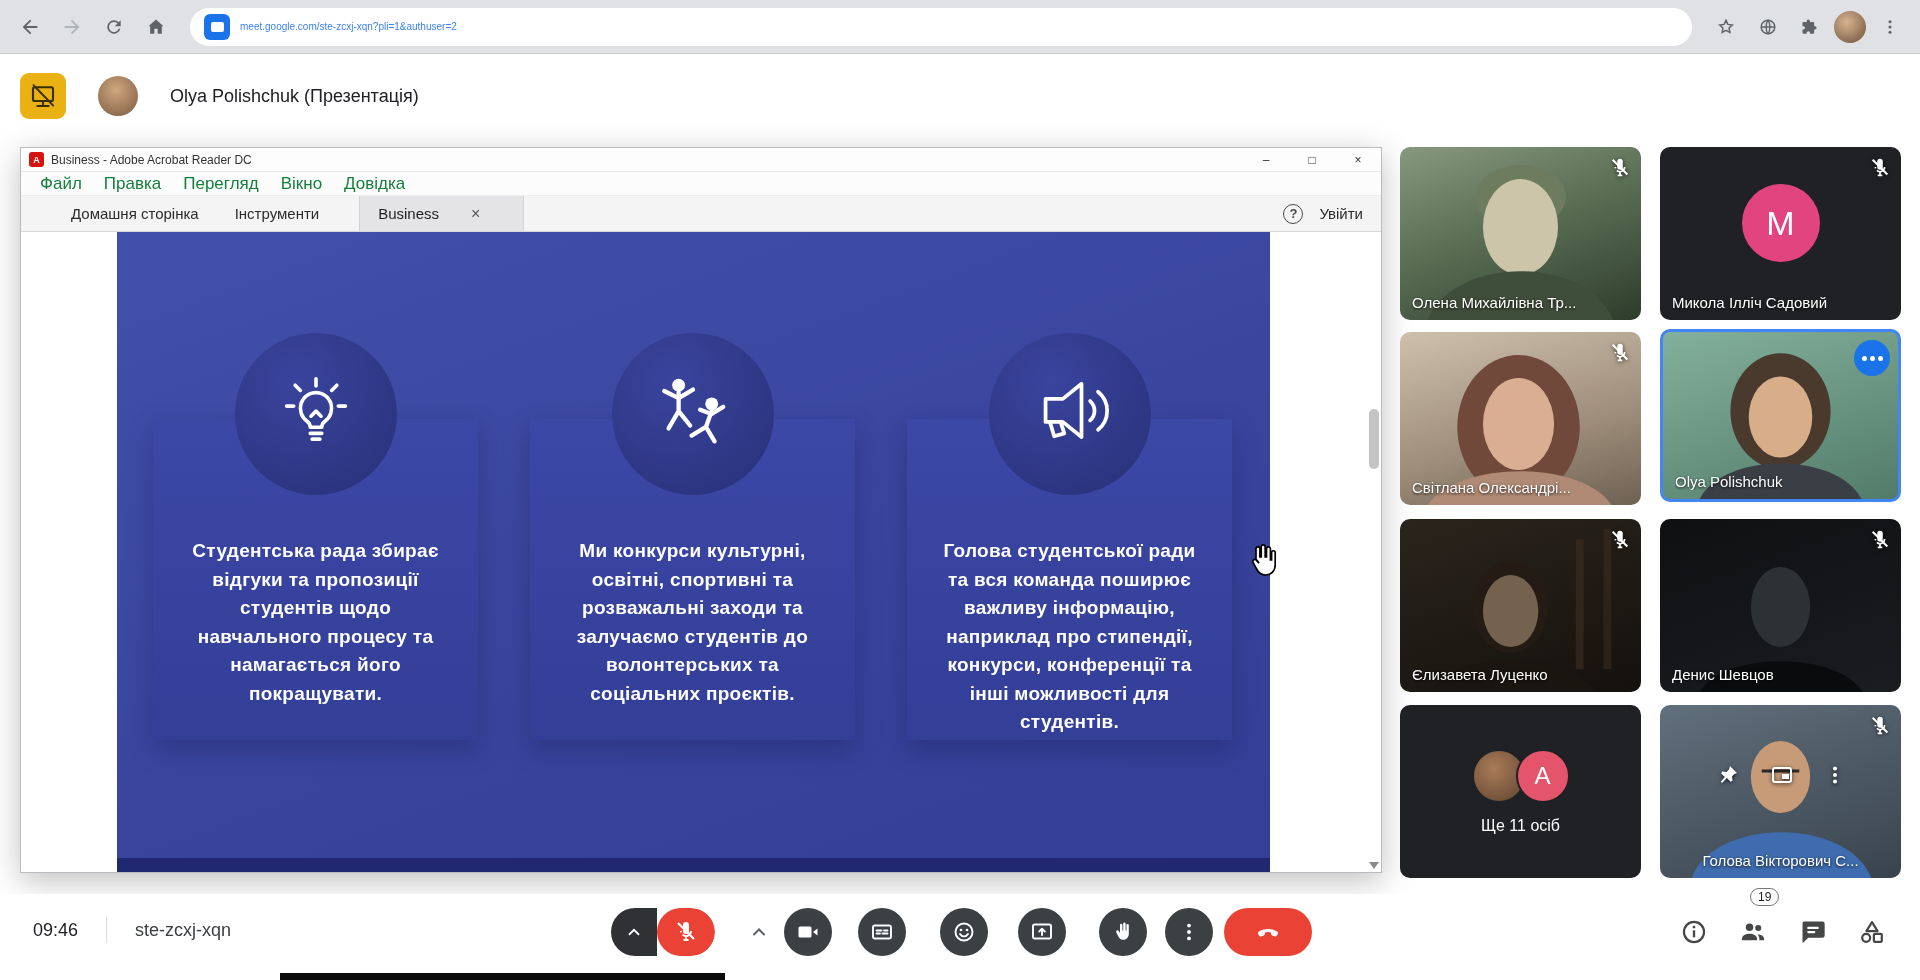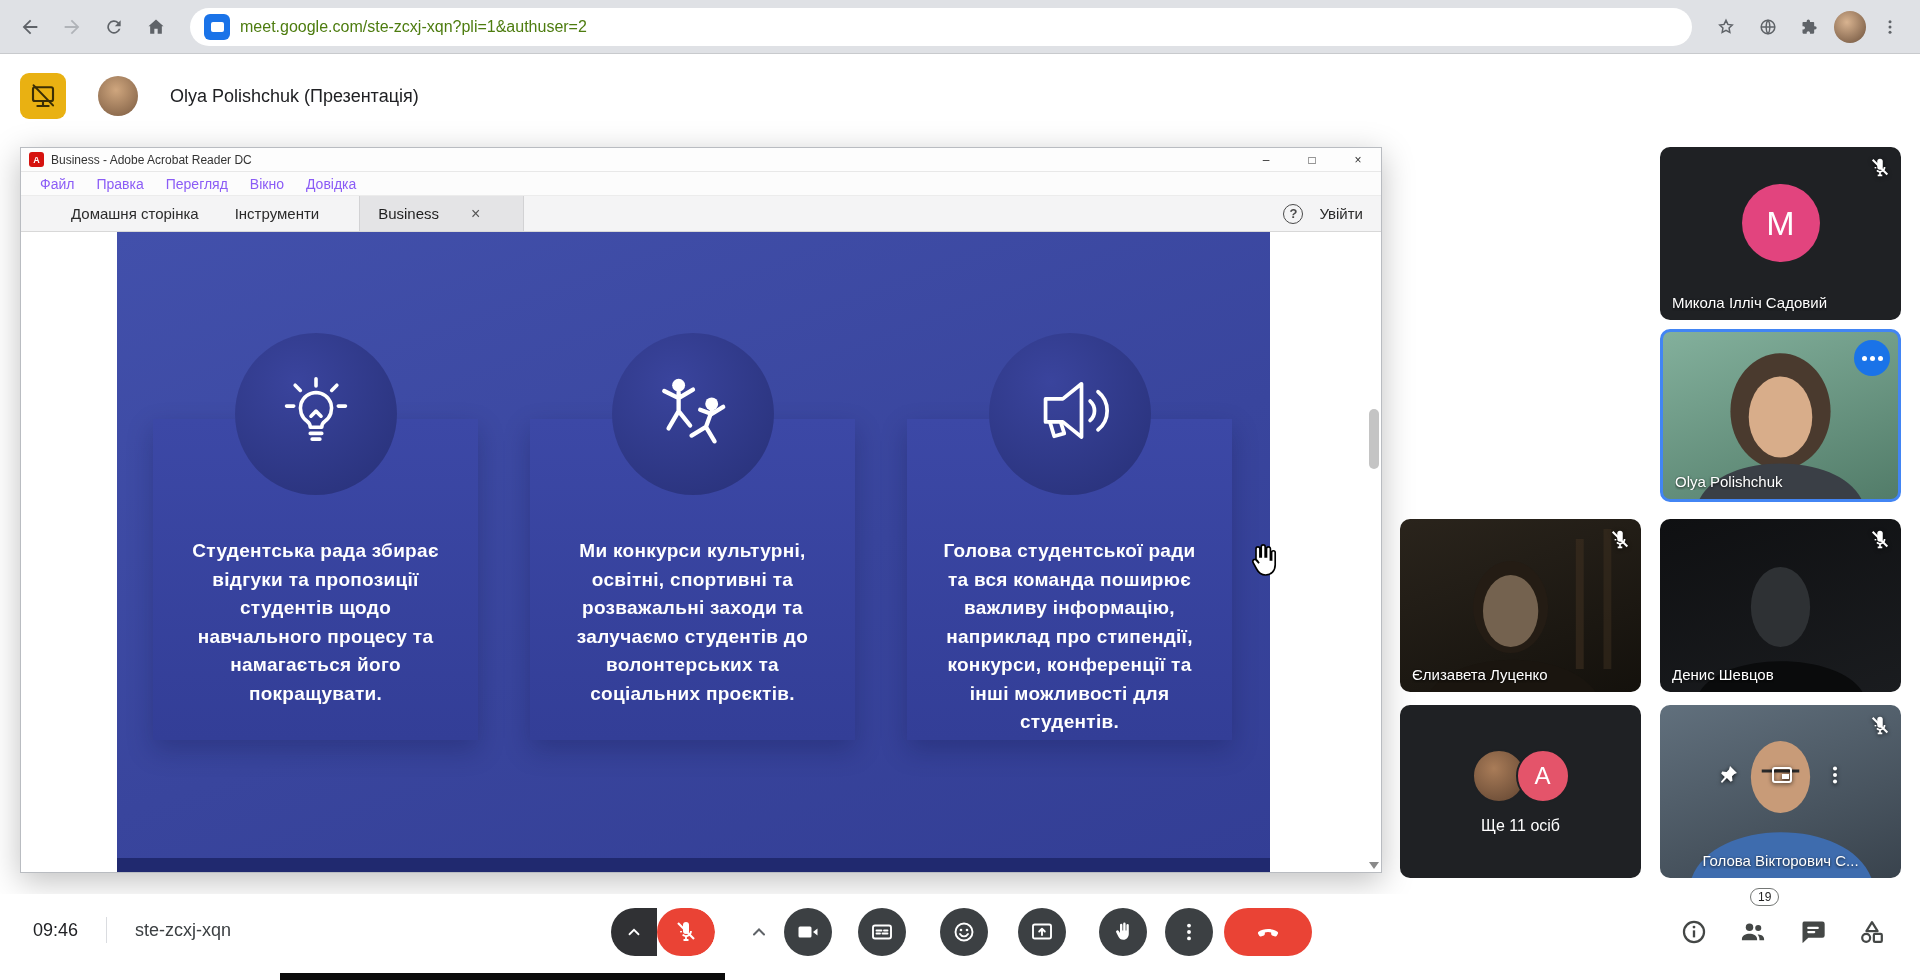--- a/index.html
+++ b/index.html
@@ -10,21 +10,21 @@
   
   .browser{position:absolute;left:0;top:0;width:1920px;height:54px;background:#dfe1e5;
            border-bottom:1px solid #c8cacd;display:flex;align-items:center;padding:0 12px;gap:6px}
   .nav-btn{width:36px;height:36px;border:none;background:transparent;border-radius:50%;
            display:flex;align-items:center;justify-content:center;flex:0 0 auto;cursor:pointer}
   .omnibox{flex:1;height:38px;background:#fff;border-radius:19px;display:flex;align-items:center;
            padding:0 14px;gap:10px;margin:0 10px;min-width:0}
   .site-chip{width:26px;height:26px;border-radius:6px;background:#1a73e8;display:flex;
              align-items:center;justify-content:center;flex:0 0 auto}
   .site-chip .inner{width:13px;height:10px;background:#fff;border-radius:2px}
-  .url-text{font-size:16px;color:#4d7c0f;white-space:nowrap;overflow:hidden;text-overflow:ellipsis}
+  .url-text{font-size:10px;color:#3b82f6;white-space:nowrap;overflow:hidden;text-overflow:ellipsis}
   .browser-avatar{width:32px;height:32px;border-radius:50%;
                   background:radial-gradient(circle at 40% 35%,#d8b390,#6b4f3a);border:none;flex:0 0 auto;cursor:pointer}
 
   
   .meet{position:absolute;left:0;top:55px;width:1920px;height:925px;background:#fff}
 
   .presenter-bar{position:absolute;left:20px;top:18px;display:flex;align-items:center;gap:32px}
   .present-warning{width:46px;height:46px;border-radius:9px;background:#e9b112;display:flex;
                    align-items:center;justify-content:center}
   .presenter-avatar{width:40px;height:40px;border-radius:50%;
@@ -37,21 +37,21 @@
   .ac-titlebar{height:24px;background:#fdfdfd;border-bottom:1px solid #e8e8e8;display:flex;
                align-items:center;padding-left:8px;gap:7px}
   .pdf-icon{width:15px;height:15px;border-radius:3px;background:#d6130f;color:#fff;font-size:9px;
             font-weight:bold;display:flex;align-items:center;justify-content:center}
   .ac-title{font-size:12px;color:#333}
   .win-controls{margin-left:auto;display:flex;height:100%}
   .win-controls button{width:46px;height:100%;border:none;background:transparent;font-size:12px;
                        color:#333;cursor:pointer;line-height:1}
   .ac-menubar{height:24px;display:flex;align-items:center;gap:4px;padding-left:10px;background:#fcfcfc;
               border-bottom:1px solid #ececec}
-  .ac-menubar span{font-size:14px;color:#8b5cf6;padding:2px 9px;cursor:default}
+  .ac-menubar span{font-size:17px;color:#15803d;padding:2px 9px;cursor:default}
   .ac-tabbar{height:36px;background:#f4f4f5;border-bottom:1px solid #d8d8d8;display:flex;
              align-items:center;padding-left:32px}
   .ac-tab{font-size:15px;color:#2b2b2b;padding:0 18px;height:100%;display:flex;align-items:center;cursor:pointer}
   .doc-tab{height:100%;margin-left:22px;background:#e4e4e6;border-left:1px solid #d2d2d4;
            border-right:1px solid #d2d2d4;display:flex;align-items:center;gap:32px;
            padding:0 14px 0 18px;min-width:165px;cursor:pointer}
   .doc-tab .label{font-size:15px;color:#1f1f1f}
   .doc-tab .x{border:none;background:none;font-size:16px;color:#555;cursor:pointer;line-height:1}
   .ac-tab-right{margin-left:auto;display:flex;align-items:center;gap:16px;padding-right:18px}
   .help-circle{width:20px;height:20px;border-radius:50%;border:1.6px solid #4a4a4a;color:#4a4a4a;
@@ -289,32 +289,60 @@
           <div class="slide-footer"></div>
         </div>
 
         <div class="ac-scroll">
           <div class="ac-thumb"></div>
           <div class="ac-down"></div>
         </div>
       </div>
     </section>
 
+    <div class="tile t1">
+      <svg class="cam" viewBox="0 0 244 173" preserveAspectRatio="none">
+          <ellipse cx="122" cy="50" rx="46" ry="32" fill="#6d7c5f"></ellipse>
+          <ellipse cx="122" cy="80" rx="38" ry="48" fill="#cdc5a9"></ellipse>
+          <path d="M28 173C55 108 189 108 216 173Z" fill="#3f4e3a"></path>
+        </svg>
+      <svg class="mic-off" viewBox="0 0 24 24">
+          <path d="M12 14a3 3 0 0 0 3-3V5a3 3 0 0 0-6 0v6a3 3 0 0 0 3 3z" fill="#fff"></path>
+          <path d="M17 11a5 5 0 0 1-8.4 3.7M7 11c0 .5.1 1 .2 1.4" stroke="#fff" stroke-width="1.8" fill="none"></path>
+          <path d="M12 16v4M9.5 20h5" stroke="#fff" stroke-width="1.8"></path>
+          <line x1="4" y1="3" x2="20" y2="19" stroke="#fff" stroke-width="2.2"></line>
+        </svg>
+      <span class="tile-name">Олена Михайлівна Тр...</span>
+    </div>
 
     <div class="tile t2">
       <span class="big-avatar" style="background:#e2447e">M</span>
       <svg class="mic-off" viewBox="0 0 24 24">
           <path d="M12 14a3 3 0 0 0 3-3V5a3 3 0 0 0-6 0v6a3 3 0 0 0 3 3z" fill="#fff"></path>
           <path d="M17 11a5 5 0 0 1-8.4 3.7M7 11c0 .5.1 1 .2 1.4" stroke="#fff" stroke-width="1.8" fill="none"></path>
           <path d="M12 16v4M9.5 20h5" stroke="#fff" stroke-width="1.8"></path>
           <line x1="4" y1="3" x2="20" y2="19" stroke="#fff" stroke-width="2.2"></line>
         </svg>
       <span class="tile-name">Микола Ілліч Садовий</span>
     </div>
 
+    <div class="tile t3">
+      <svg class="cam" viewBox="0 0 244 173" preserveAspectRatio="none">
+          <ellipse cx="120" cy="95" rx="62" ry="72" fill="#70493a"></ellipse>
+          <ellipse cx="120" cy="92" rx="36" ry="46" fill="#d9ae92"></ellipse>
+          <path d="M28 173C60 128 184 128 214 173Z" fill="#b08a74"></path>
+        </svg>
+      <svg class="mic-off" viewBox="0 0 24 24">
+          <path d="M12 14a3 3 0 0 0 3-3V5a3 3 0 0 0-6 0v6a3 3 0 0 0 3 3z" fill="#fff"></path>
+          <path d="M17 11a5 5 0 0 1-8.4 3.7M7 11c0 .5.1 1 .2 1.4" stroke="#fff" stroke-width="1.8" fill="none"></path>
+          <path d="M12 16v4M9.5 20h5" stroke="#fff" stroke-width="1.8"></path>
+          <line x1="4" y1="3" x2="20" y2="19" stroke="#fff" stroke-width="2.2"></line>
+        </svg>
+      <span class="tile-name">Світлана Олександрі...</span>
+    </div>
 
     <div class="tile t4">
       <svg class="cam" viewBox="0 0 244 173" preserveAspectRatio="none">
           <ellipse cx="122" cy="82" rx="52" ry="60" fill="#4a3a2e"></ellipse>
           <ellipse cx="122" cy="88" rx="33" ry="42" fill="#d8ad8a"></ellipse>
           <path d="M38 173C63 124 181 124 206 173Z" fill="#3a3f46"></path>
         </svg>
       <button class="more-blue">
           <i></i>
           <i></i>

